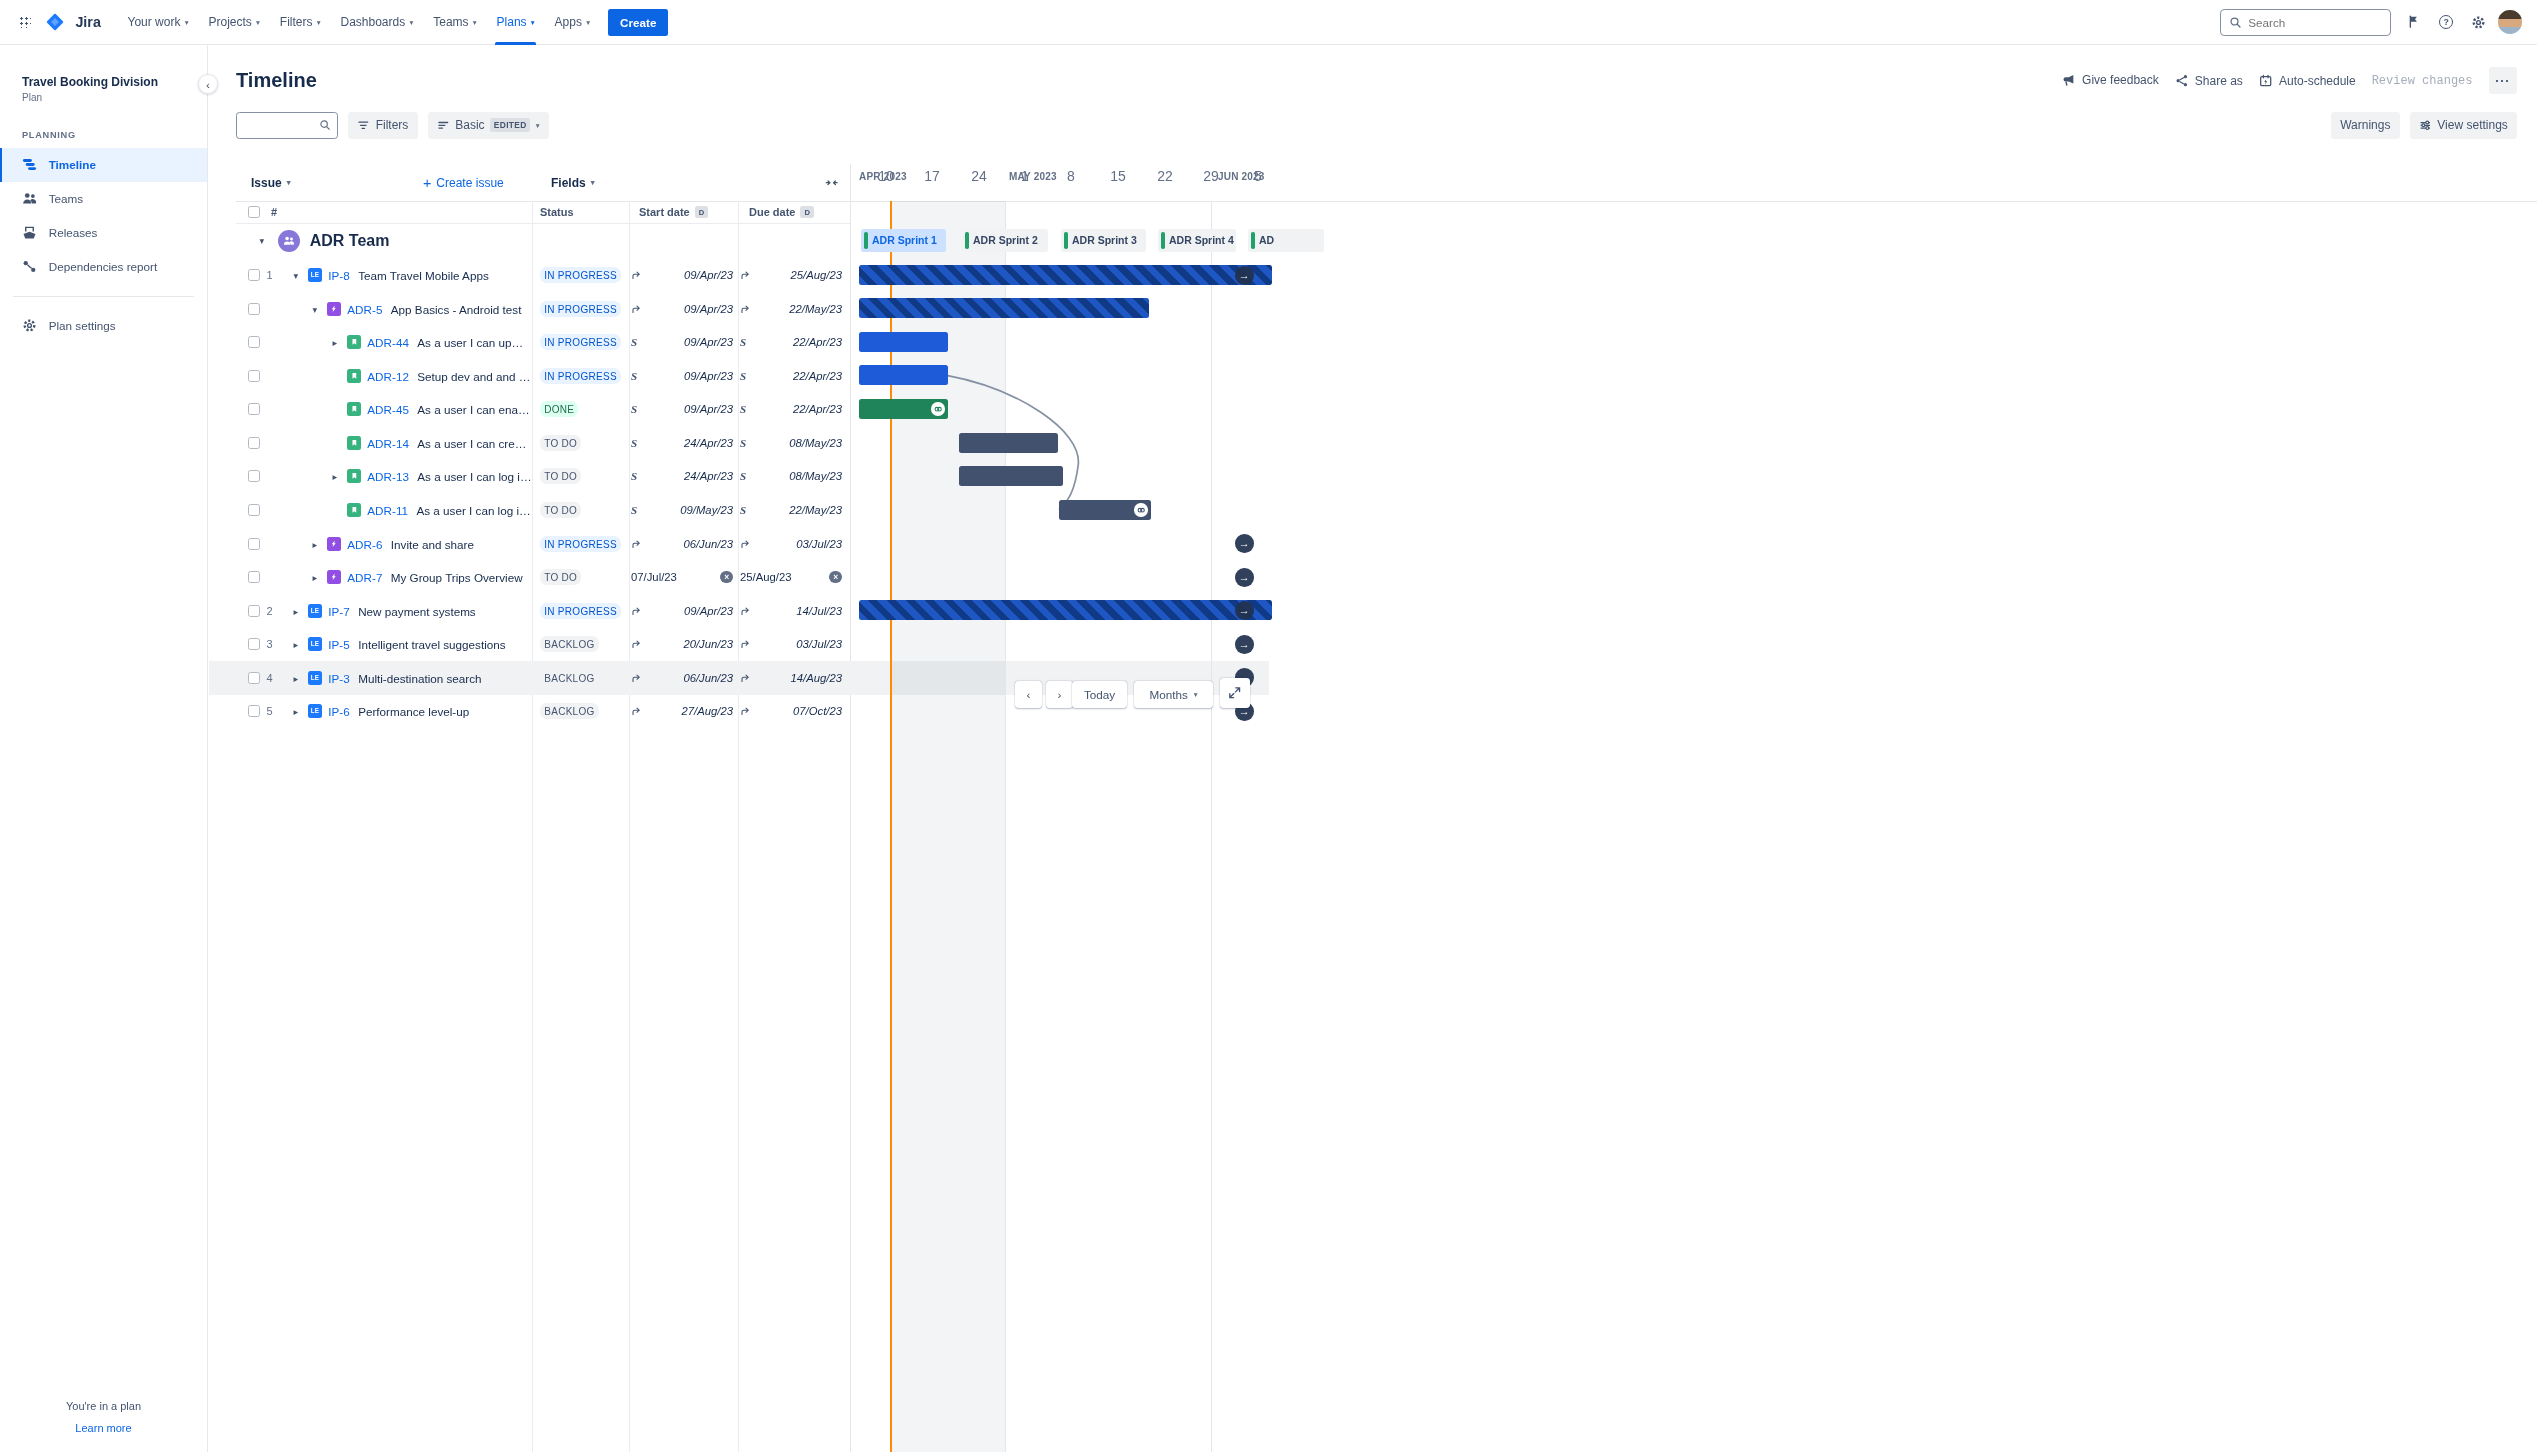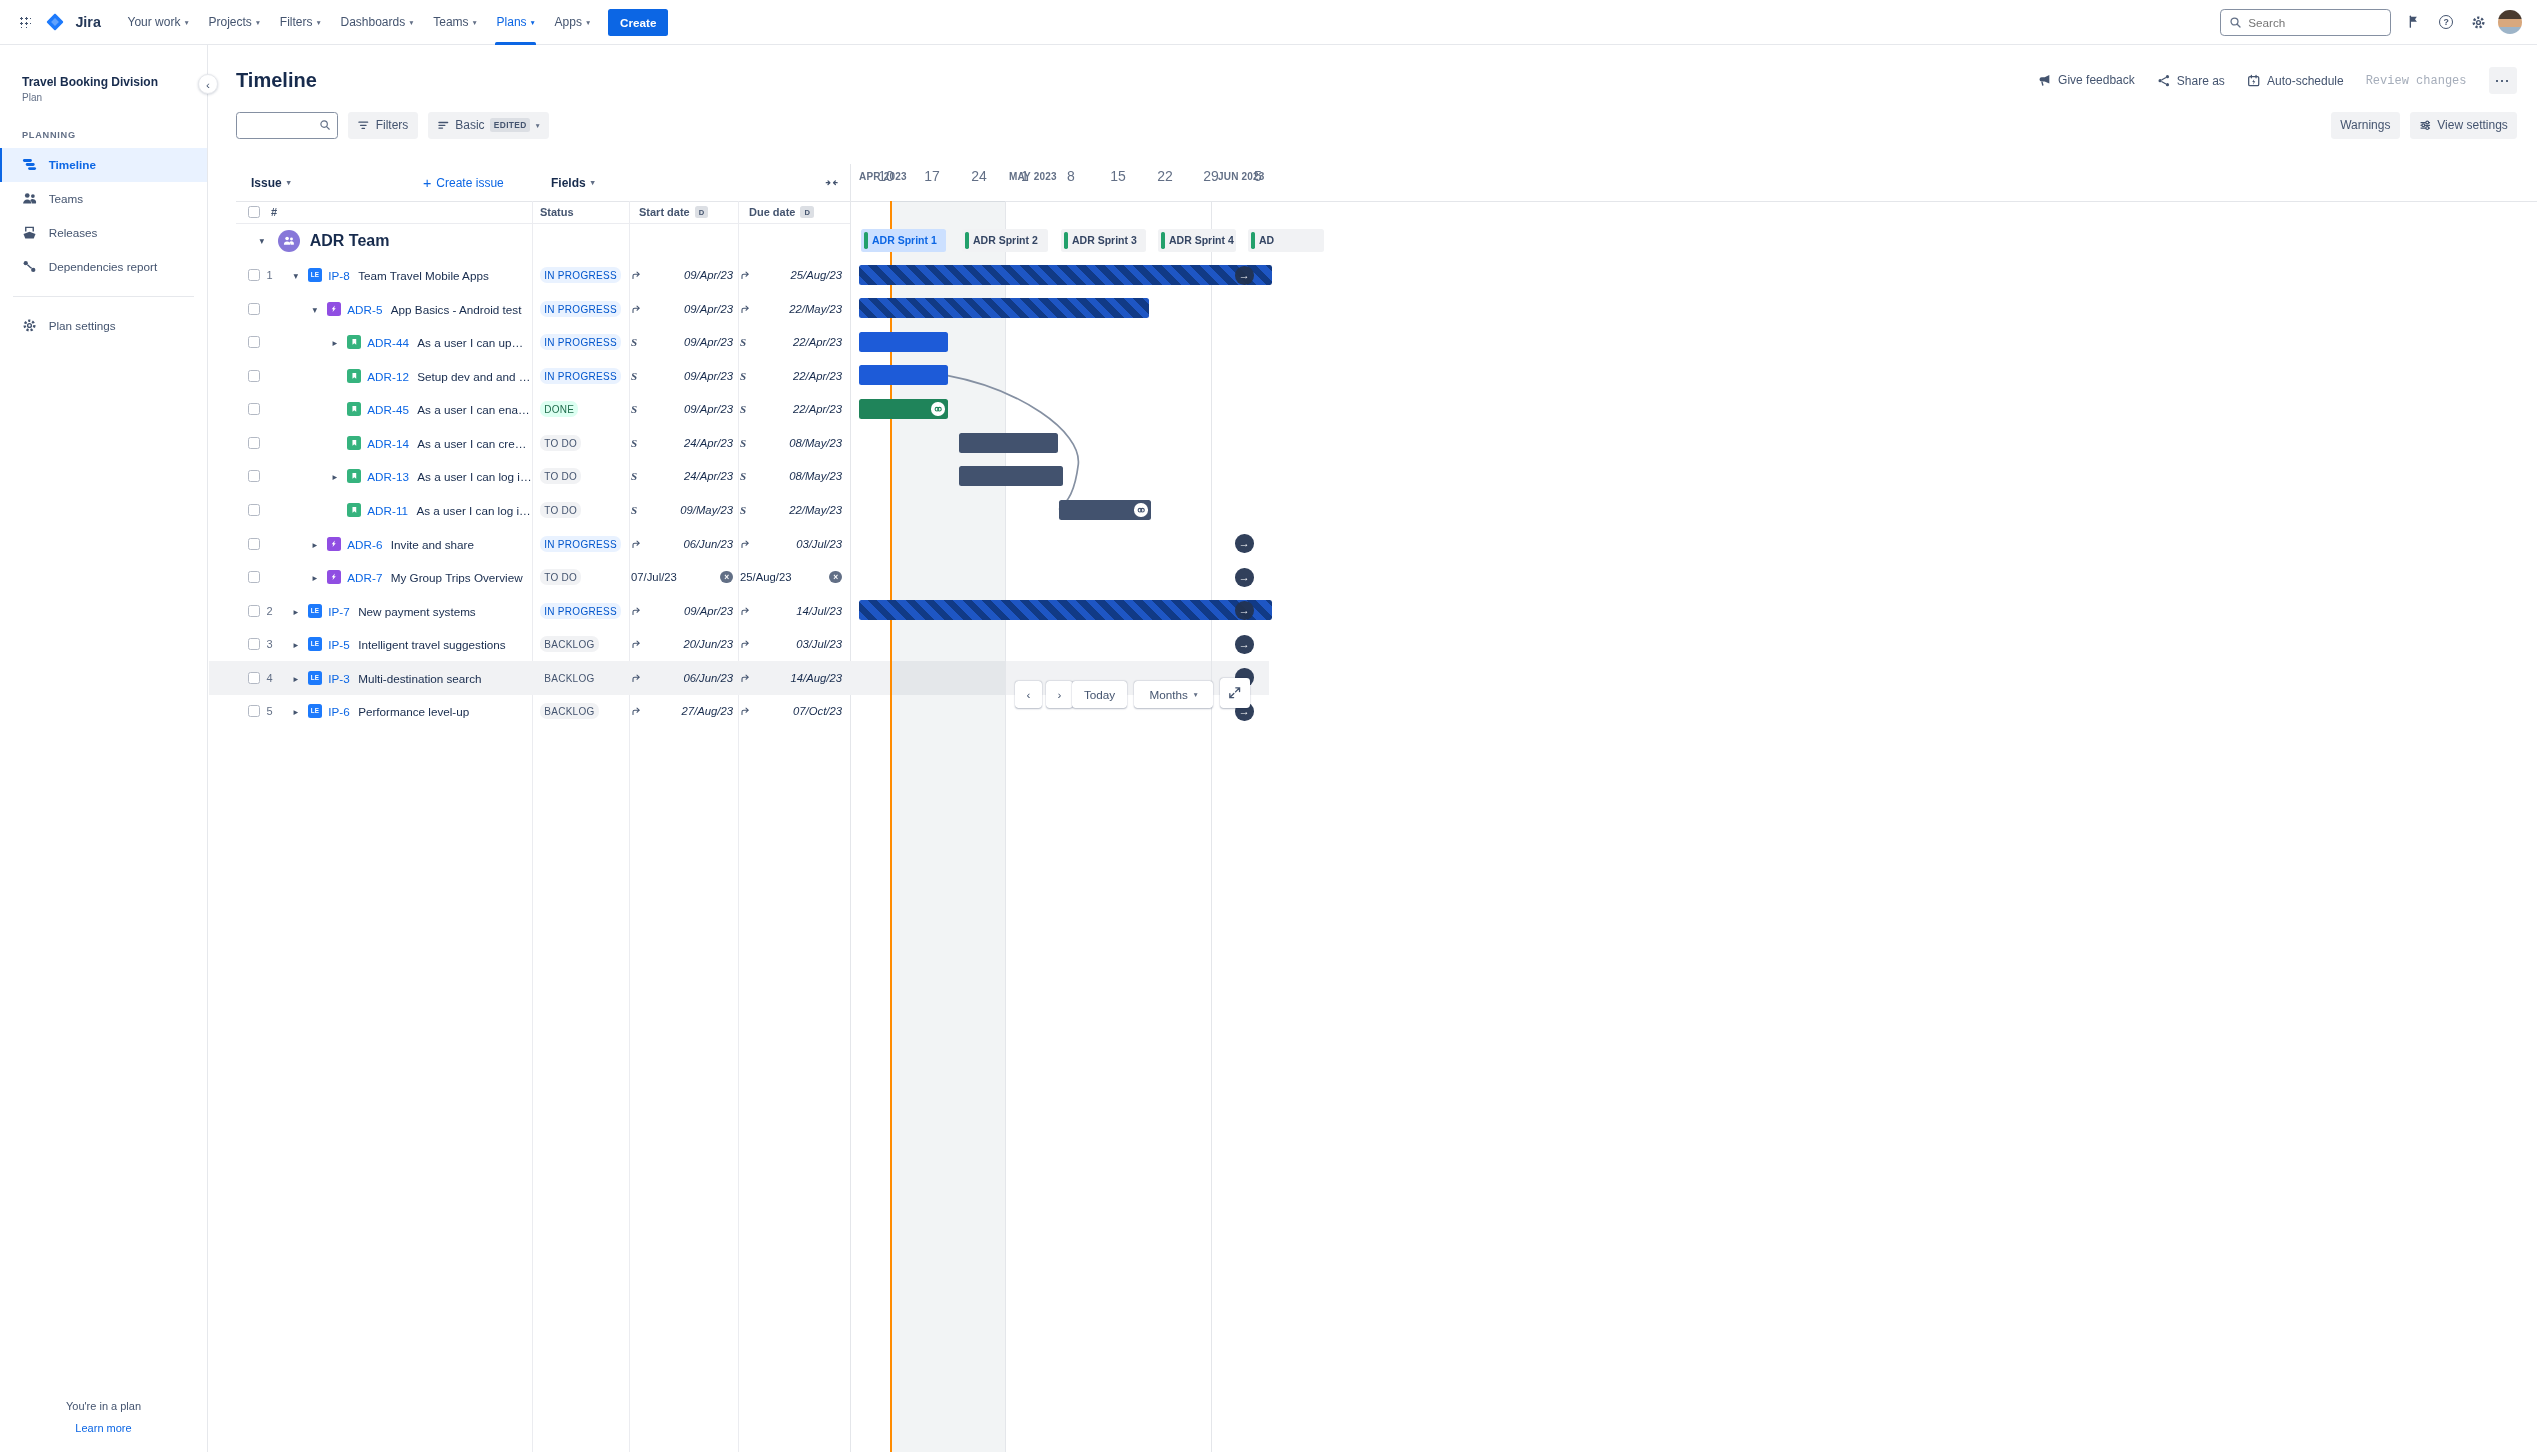--- a/index.html
+++ b/index.html
@@ -51,21 +51,21 @@
   .side-note { color:#44546F; }
   .side-link { color:#0C66E4; margin-top:10px; display:block; cursor:pointer; }
   .collapse-btn { position:absolute; left:198px; top:74px; width:20px; height:20px; border-radius:50%;
     background:#fff; border:0.8px solid #E6E8EC; box-shadow:0 0.8px 2.5px rgba(9,30,66,.2); z-index:65;
     display:flex; align-items:center; justify-content:center; color:#44546F; font-size:11.7px; cursor:pointer; }
 
   
   .main { position:absolute; left:209px; top:45px; right:0; bottom:0; }
   .page-header { display:flex; align-items:center; padding:22px 20px 0 27px; }
   .page-title { font-size:20px; font-weight:600; color:#172B4D; }
-  .header-actions { margin-left:auto; display:flex; align-items:center; gap:22px; }
+  .header-actions { margin-left:auto; display:flex; align-items:center; gap:16px; }
   .action { display:flex; align-items:center; gap:6.7px; font-size:12px; font-weight:500; color:#44546F; cursor:pointer; white-space:nowrap; }
   .action.disabled { color:#A5ADBA; cursor:default;font-family:Liberation Mono, monospace; }
   .more-btn { width:28.5px; height:27px; background:#F1F2F4; border-radius:3.4px; display:flex;
     align-items:center; justify-content:center; font-weight:700; color:#44546F; font-size:12.6px; letter-spacing:0.8px; }
 
   .toolbar { display:flex; align-items:center; padding:17.6px 20px 0 27px; gap:10px; }
   .tb-search { width:102px; height:27px; border:0.8px solid #8590A2; border-radius:3.4px; display:flex;
     align-items:center; justify-content:space-between; padding:0 6.7px; }
   .tb-search input { border:none; outline:none; width:72px; background:transparent; font-family:"Liberation Sans",sans-serif; }
   .tb-btn { height:27px; display:flex; align-items:center; gap:5.9px; padding:0 9.2px; border-radius:3.4px;

